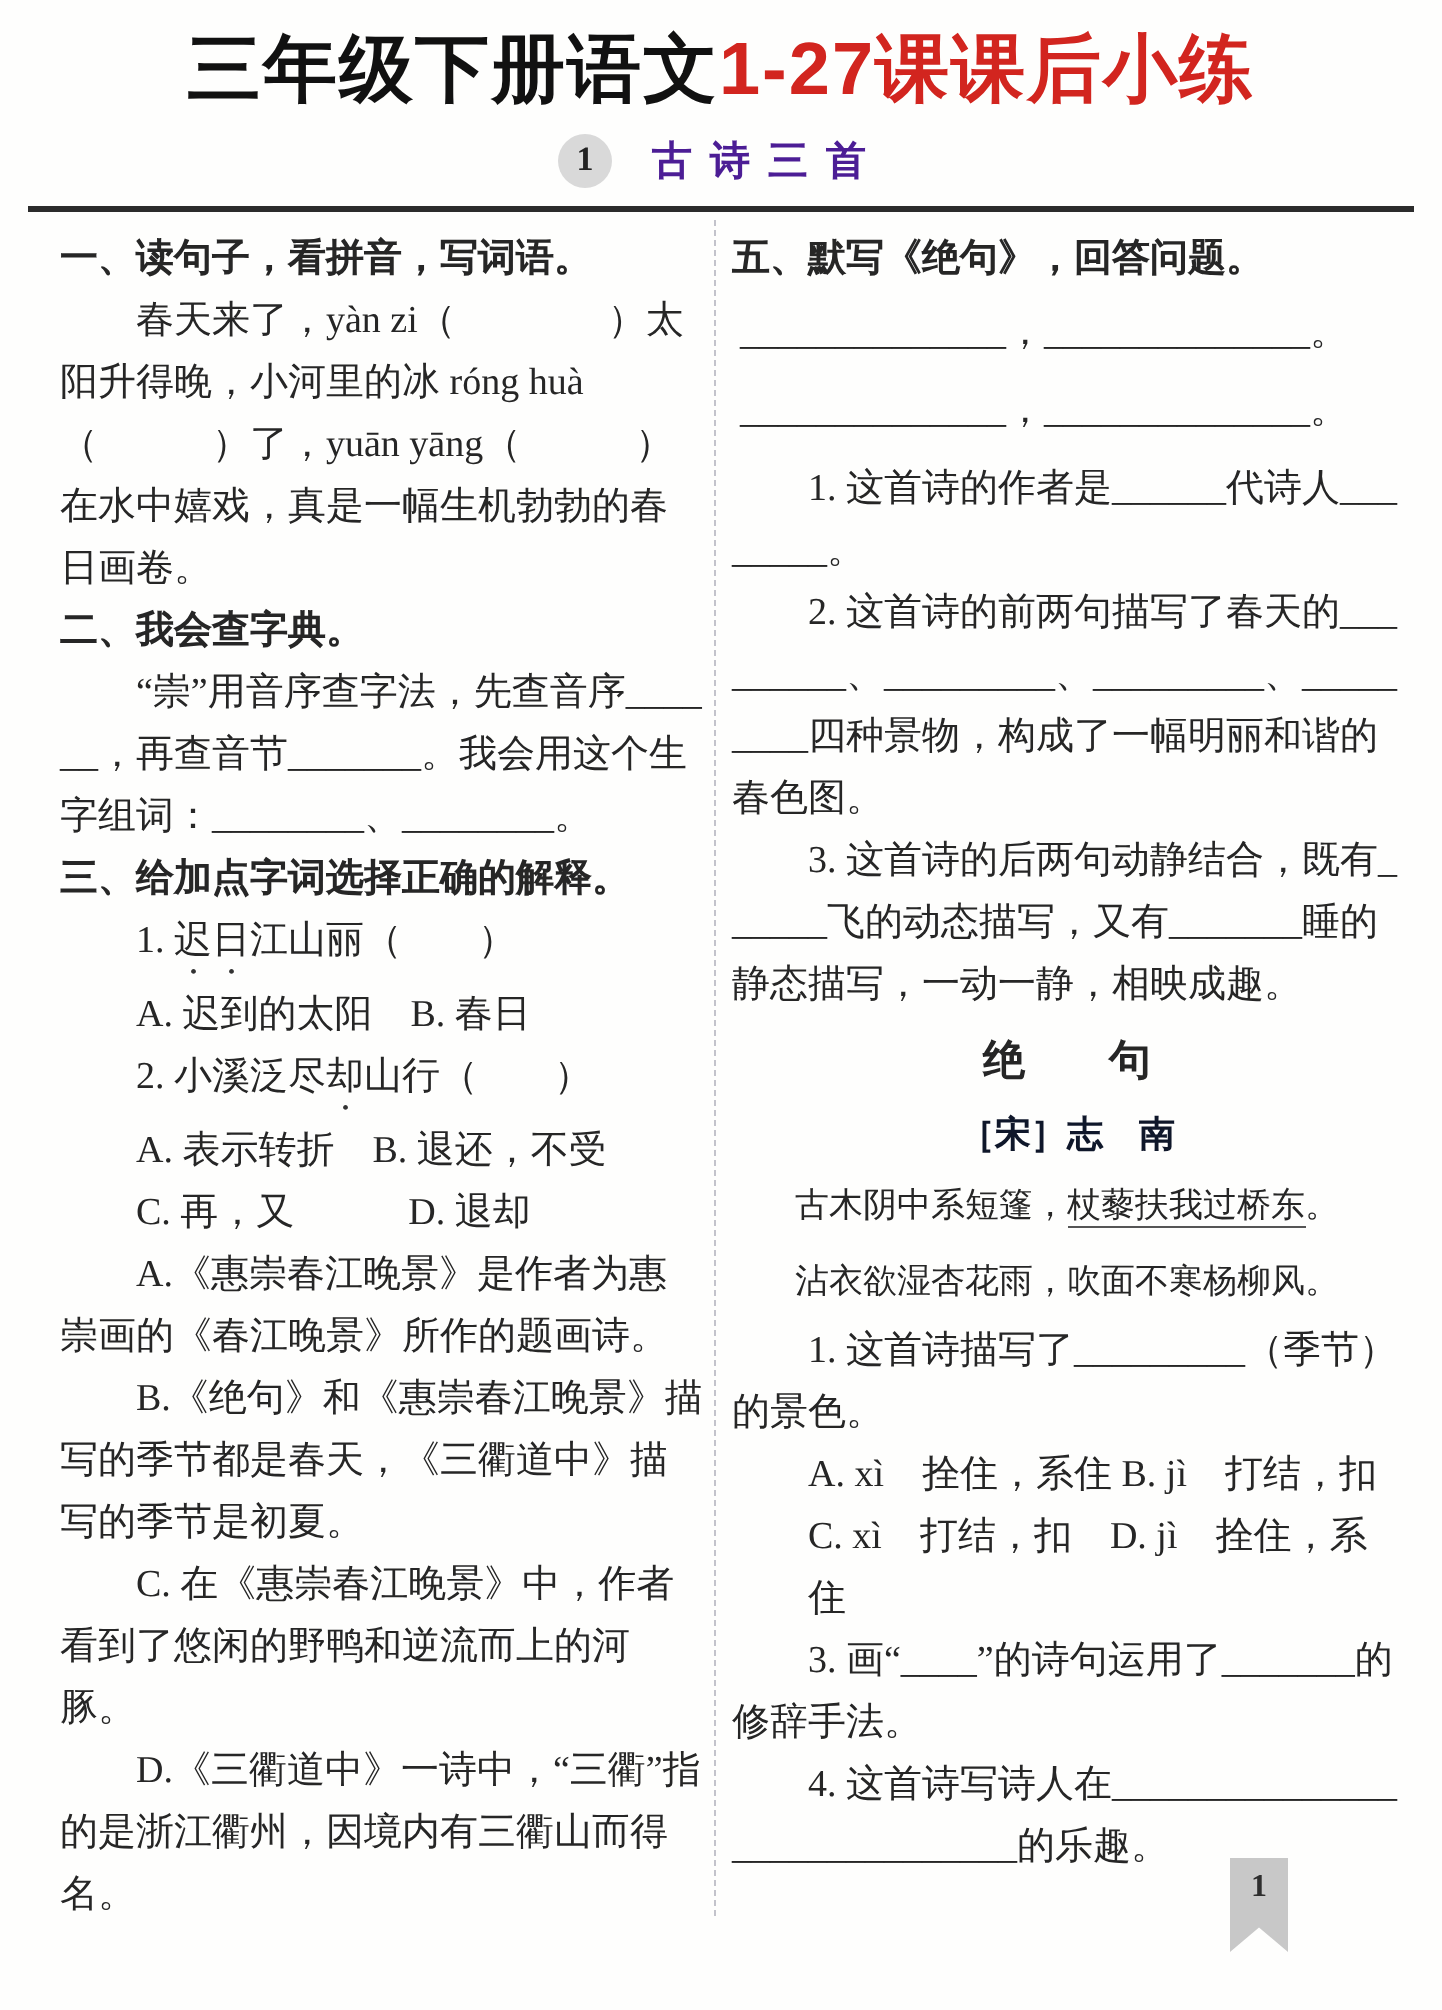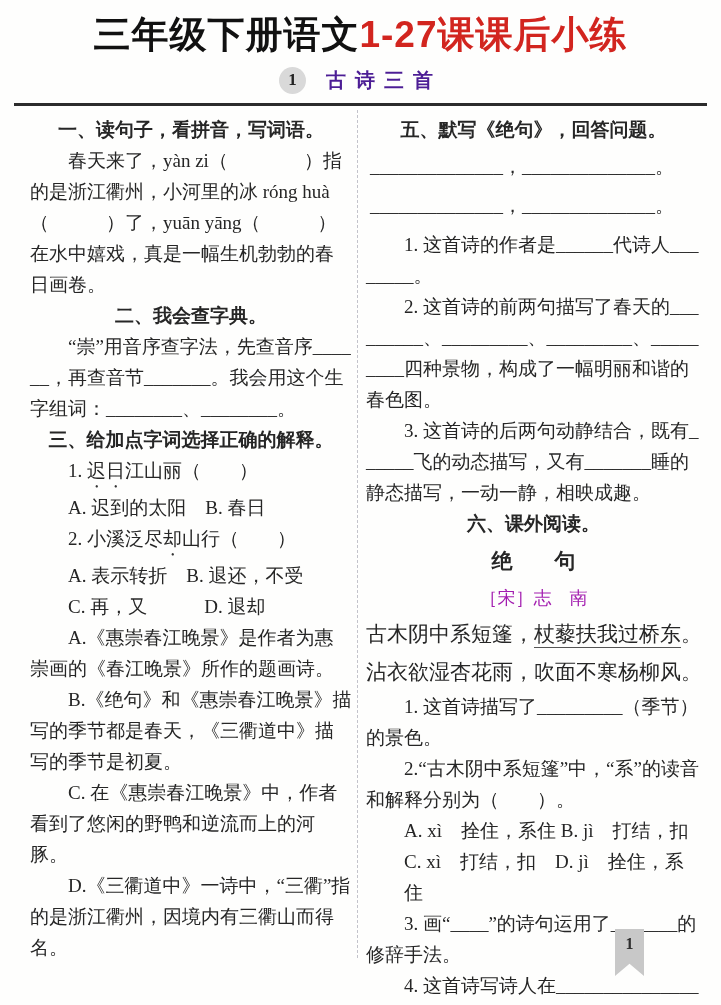--- a/index.html
+++ b/index.html
@@ -43,39 +43,39 @@
   .columns{position:relative;display:flex;padding:8px 20px 0 30px;}
   .divider{
     position:absolute;left:357px;top:4px;height:848px;
     border-left:1px dashed #c3c3cb;
   }
   .col{font-size:19px;line-height:31px;}
   .col-left{width:322px;margin-right:14px;}
   .col-right{width:335px;}
 
   p{margin:0;}
-  .heading{font-weight:bold;text-align:center;}
+  .heading{font-weight:bold;}
   .indent{text-indent:2em;}
   .opt{padding-left:2em;}
   .brk{word-break:break-all;}
 
   
   .em-dots{
     -webkit-text-emphasis:filled dot #333;
     text-emphasis:filled dot #333;
     -webkit-text-emphasis-position:under;
     text-emphasis-position:under right;
   }
   
   .u-seg{border-bottom:1.6px solid #555;padding-bottom:1px;}
 
   
   .poem-title{text-align:center;font-weight:bold;font-size:21px;line-height:40px;margin-top:2px;}
-  .poem-author{text-align:center;font-size:18px;line-height:34px;color:#a21caf;}
-  .poem-line{text-align:center;font-size:21px;line-height:38px;white-space:nowrap;}
+  .poem-author{text-align:center;font-size:18px;line-height:34px;color:#0f172a;font-weight:bold;}
+  .poem-line{text-align:center;font-size:17px;line-height:38px;white-space:nowrap;}
 
   .blank-line{padding-left:4px;letter-spacing:0;margin-top:6px;margin-bottom:8px;white-space:nowrap;}
 
   
   .bookmark{
     position:absolute;left:615px;top:929px;width:29px;height:47px;
     background:var(--bookmark_gray);
     clip-path:polygon(0 0,100% 0,100% 100%,50% 74%,0 100%);
     display:flex;justify-content:center;align-items:flex-start;
     font-weight:bold;font-size:16px;color:#2e2e2e;padding-top:6px;box-sizing:border-box;
@@ -96,21 +96,21 @@
   </div>
 
   <hr class="rule">
 
   <div class="columns">
     <div class="divider"></div>
 
     <div class="col col-left">
 
       <p class="heading">一、读句子，看拼音，写词语。</p>
-      <p class="indent">春天来了，yàn zi（　　　　）指的是浙江衢州，小河里的冰 róng huà（　　　）了，yuān yāng（　　　）在水中嬉戏，真是一幅生机勃勃的春日画卷。</p>
+      <p class="indent">春天来了，yàn zi（　　　　）太阳升得晚，小河里的冰 róng huà（　　　）了，yuān yāng（　　　）在水中嬉戏，真是一幅生机勃勃的春日画卷。</p>
 
       <p class="heading">二、我会查字典。</p>
       <p class="indent brk">“崇”用音序查字法，先查音序______，再查音节_______。我会用这个生字组词：________、________。</p>
 
       <p class="heading">三、给加点字词选择正确的解释。</p>
       <p class="indent"><span>1. </span><span class="em-dots">迟日</span><span>江山丽（　　）</span></p>
       <p class="opt">A. 迟到的太阳　B. 春日</p>
       <p class="indent"><span>2. 小溪泛尽</span><span class="em-dots">却</span><span>山行（　　）</span></p>
       <p class="opt">A. 表示转折　B. 退还，不受</p>
       <p class="opt">C. 再，又　　　D. 退却</p>
@@ -124,28 +124,26 @@
 
     <div class="col col-right">
 
       <p class="heading">五、默写《绝句》，回答问题。</p>
       <p class="blank-line">______________，______________。</p>
       <p class="blank-line">______________，______________。</p>
       <p class="indent brk">1. 这首诗的作者是______代诗人________。</p>
       <p class="indent brk">2. 这首诗的前两句描写了春天的_________、_________、_________、_________四种景物，构成了一幅明丽和谐的春色图。</p>
       <p class="indent brk">3. 这首诗的后两句动静结合，既有______飞的动态描写，又有_______睡的静态描写，一动一静，相映成趣。</p>
 
-      <p class="heading">六、课外阅读。</p>
       <p class="poem-title">绝　　句</p>
       <p class="poem-author">［宋］志　南</p>
       <p class="poem-line"><span>古木阴中系短篷，</span><span class="u-seg">杖藜扶我过桥东</span><span>。</span></p>
       <p class="poem-line">沾衣欲湿杏花雨，吹面不寒杨柳风。</p>
 
       <p class="indent brk">1. 这首诗描写了_________（季节）的景色。</p>
-      <p class="indent">2.“古木阴中系短篷”中，“系”的读音和解释分别为（　　）。</p>
       <p class="opt">A. xì　拴住，系住 B. jì　打结，扣</p>
       <p class="opt">C. xì　打结，扣　D. jì　拴住，系住</p>
       <p class="indent brk">3. 画“____”的诗句运用了_______的修辞手法。</p>
       <p class="indent brk">4. 这首诗写诗人在______________________________的乐趣。</p>
 
     </div>
   </div>
 
   <div class="bookmark">
     <span>1</span>

